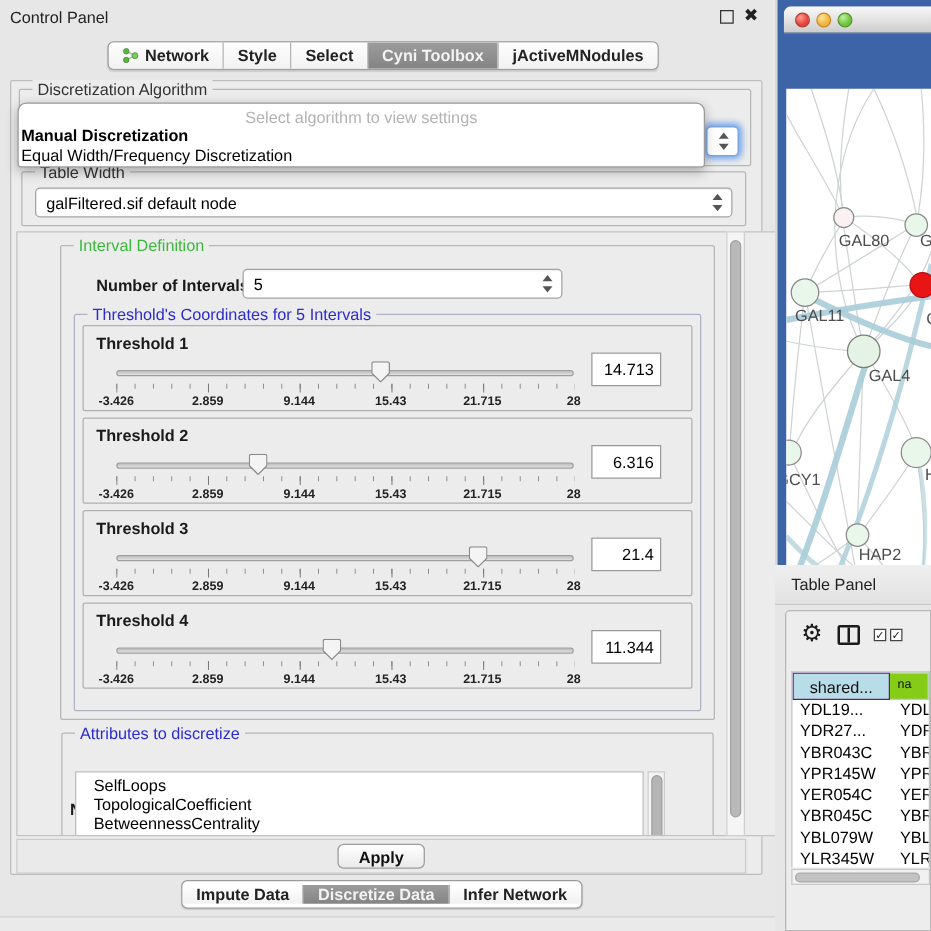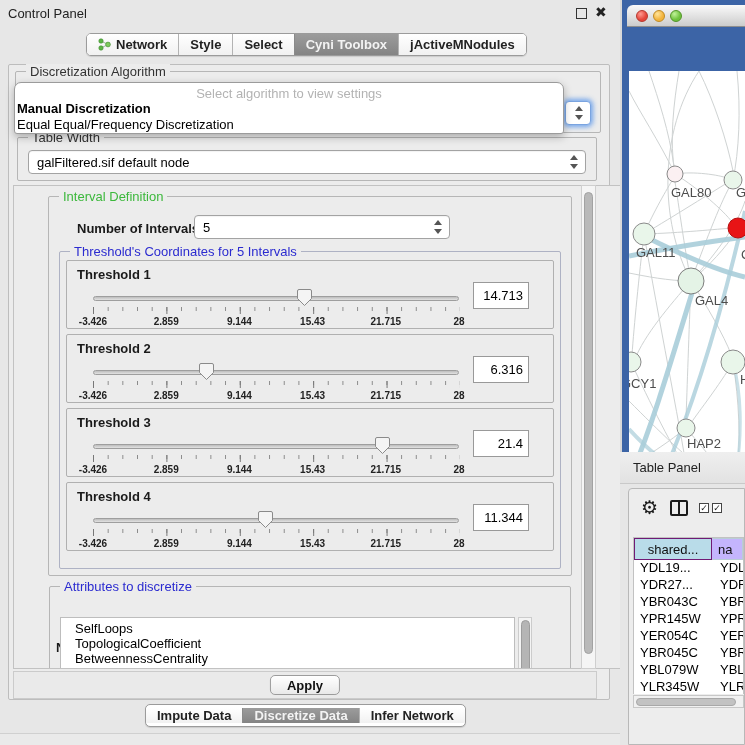--- a/index.html
+++ b/index.html
@@ -123,21 +123,21 @@
   .tw-toolbar { position:absolute; left:0; top:0; right:0; height:44px; }
   .gear-ic { position:absolute; left:12px; top:7px; font-size:19px; color:#1a1a1a; }
   .cols-ic { position:absolute; left:41px; top:11px; width:18px; height:16px; border:2px solid #1a1a1a; border-radius:2px; }
   .cols-ic:before { content:""; position:absolute; left:6px; top:0; bottom:0; border-left:2px solid #1a1a1a; }
   .cb { position:absolute; top:14px; width:10px; height:10px; border:1.2px solid #444; background:#fff; font-size:9px; line-height:9px; text-align:center; color:#222; }
   .cb1 { left:70px; } .cb2 { left:83px; }
 
   .tbl { position:absolute; left:4px; top:48px; right:0; bottom:50px; background:#fff; border:1px solid #c2c2c2; border-bottom:none; overflow:hidden; }
   .tbl-head { display:flex; height:22px; }
   .th1 { width:78px; background:#b9dce9; border:1px solid #701a75; text-align:center; font-size:13px; padding-top:3px; color:#111; }
-  .th2 { flex:1; background:#c4b5fd; border:1px solid #b9cdd6; border-left:none; font-size:13px; padding:3px 0 12px 6px; color:#111; }
+  .th2 { flex:1; background:#84cc16; border:1px solid #b9cdd6; border-left:none; font-size:10px; padding:3px 0 12px 6px; color:#111; }
   .tbl-rows { overflow:hidden; height:140px; }
   .trow { display:flex; height:17px; }
   .td1 { width:78px; padding-left:6px; font-size:13px; color:#000; white-space:nowrap; overflow:hidden; }
   .td2 { flex:1; padding-left:8px; font-size:13px; color:#000; white-space:nowrap; overflow:hidden; }
   .tw-hscroll { position:absolute; left:4px; right:0; bottom:36px; height:13px; background:#f1f1f1; border:1px solid #c8c8c8; }
   .tw-hscroll .thumb { position:absolute; left:2px; top:1.5px; height:8px; width:100px; background:#c2c2c2; border:1px solid #a8a8a8; border-radius:4px; }
 </style>
 </head>
 <body>
 
@@ -179,21 +179,21 @@
       <span class="glabel">Discretization Algorithm</span>
     </div>
 
     <div class="combo-frag">
         <span class="spin"></span>
       </div>
 
     <div class="popup">
       <div class="popup-prompt">Select algorithm to view settings</div>
       <div class="popup-item bold">Manual Discretization</div>
-      <div class="popup-item">Equal Equal/Frequency Discretization</div>
+      <div class="popup-item">Equal Width/Frequency Discretization</div>
     </div>
 
     <div class="group tabledata-group">
       <span class="glabel">Table Width</span>
       <div class="combo" style="left:10px; top:12px; right:10px; height:24px;">
         <span>galFiltered.sif default node</span>
         <span class="spin"></span>
       </div>
     </div>
 

